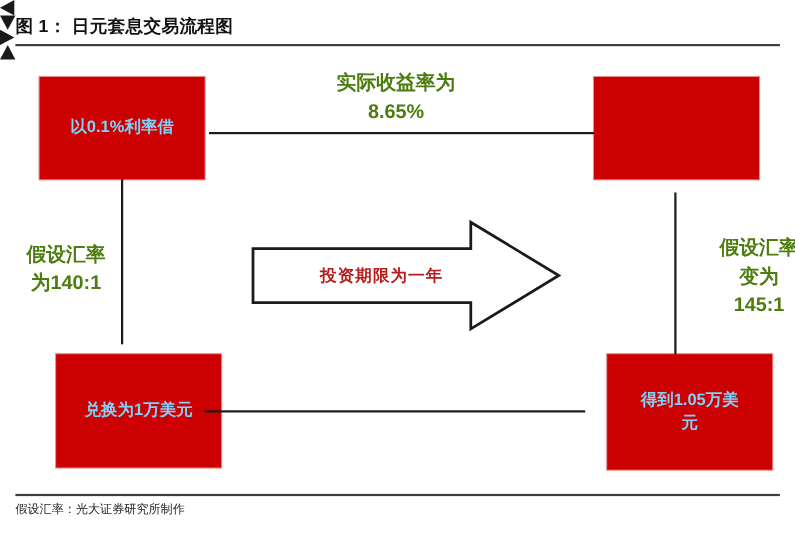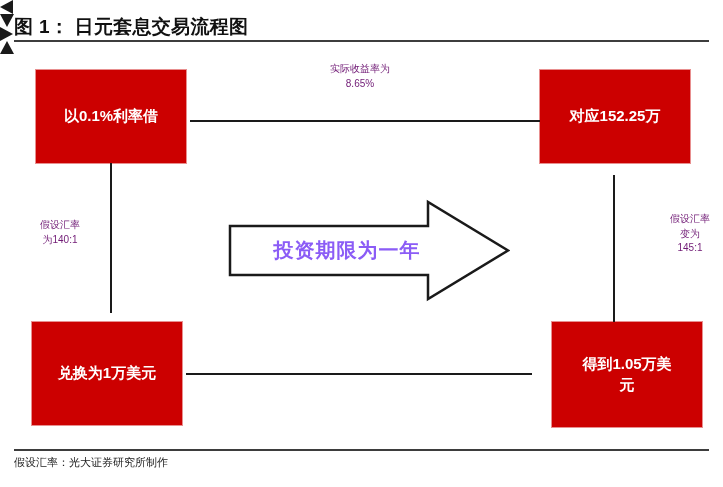--- a/index.html
+++ b/index.html
@@ -16,21 +16,21 @@
     height: 487px;
     background: #ffffff;
     overflow: hidden;
   }
 
   
   .fig-title {
     position: absolute;
     left: 14px;
     top: 14px;
-    font-size: 19px;
+    font-size: 16px;
     font-weight: bold;
     color: #111111;
     letter-spacing: 0.3px;
     white-space: nowrap;
   }
   .rule-top {
     position: absolute;
     left: 14px;
     top: 40px;
     width: 695px;
@@ -51,37 +51,37 @@
     top: 455px;
     font-size: 11px;
     color: #222222;
     white-space: nowrap;
   }
 
   
   .node {
     position: absolute;
     background: #cc0000;
-    color: #ffffff;
+    color: #7dd3fc;
     font-weight: bold;
     font-size: 15px;
     line-height: 1.35;
     display: flex;
     align-items: center;
     justify-content: center;
     text-align: center;
     box-sizing: border-box;
     padding: 4px 8px;
     box-shadow: 0 0 0 1px #e88f8f;
   }
   .node span { display: block; }
 
   #node-borrow  { left: 36px;  top: 70px;  width: 150px; height: 93px; }
   #node-jpy-end { left: 540px; top: 70px;  width: 150px; height: 93px; }
-  #node-usd     { left: 32px;  top: 322px; width: 150px; height: 103px; }
+  #node-usd     { left: 51px;  top: 322px; width: 150px; height: 103px; }
   #node-usd-end { left: 552px; top: 322px; width: 150px; height: 105px; }
 
   
   .conn { position: absolute; background: #1a1a1a; }
 
   
   #conn-top-line { left: 190px; top: 120px; width: 350px; height: 2px; }
   #conn-top-head {
     left: 182px; top: 113px;
     width: 0; height: 0;
@@ -120,25 +120,26 @@
     width: 0; height: 0;
     background: none;
     border-left: 7px solid transparent;
     border-right: 7px solid transparent;
     border-bottom: 13px solid #1a1a1a;
   }
 
   
   .edge-label {
     position: absolute;
-    font-size: 10px;
+    font-size: 18px;
     line-height: 1.45;
-    color: #701a75;
+    color: #4d7c0f;
     text-align: center;
     white-space: pre-line;
+    font-weight: bold;
   }
   #label-top    { left: 252px; top: 62px;  width: 216px; }
   #label-left   { left: 14px;  top: 218px; width: 92px; }
   #label-right  { left: 644px; top: 212px; width: 92px; }
   #label-bottom { left: 242px; top: 378px; width: 210px; }
 
   
   #center-arrow {
     position: absolute;
     left: 228px;
@@ -149,23 +150,23 @@
   #center-arrow svg { display: block; }
   #center-arrow-text {
     position: absolute;
     left: 0;
     top: 0;
     width: 238px;
     height: 105px;
     display: flex;
     align-items: center;
     justify-content: center;
-    font-size: 20px;
-    font-weight: bold;
-    color: #8b5cf6;
+    font-size: 15px;
+    font-weight: bold;
+    color: #b91c1c;
     letter-spacing: 1px;
     pointer-events: none;
     text-align: right;
   }
 </style>
 </head>
 <body>
 
 <div id="page">
 
@@ -173,21 +174,20 @@
   <div class="rule-top"></div>
 
   <div class="node" id="node-borrow">
     <div>
       <span>以0.1%利率借</span>
     </div>
   </div>
 
   <div class="node" id="node-jpy-end">
     <div>
-      <span>对应152.25万</span>
     </div>
   </div>
 
   <div class="node" id="node-usd">
     <div>
       <span>兑换为1万美元</span>
     </div>
   </div>
 
   <div class="node" id="node-usd-end">

